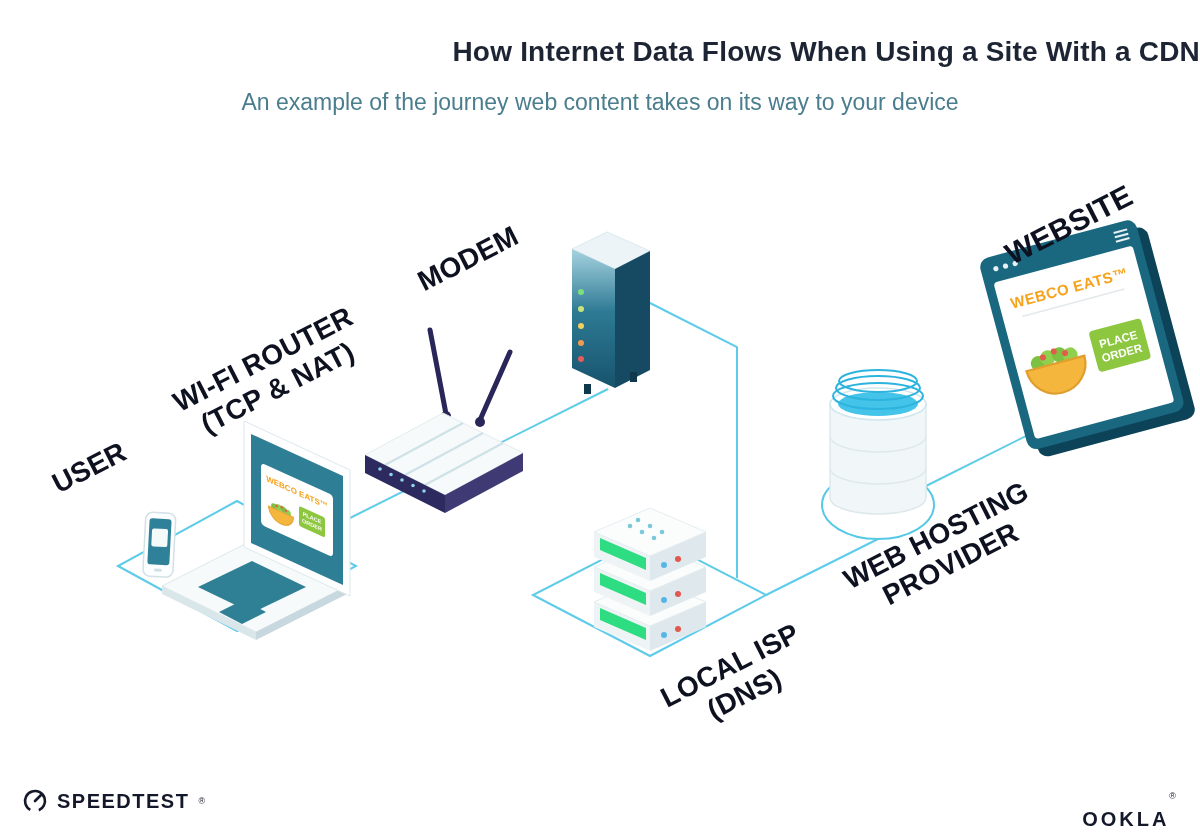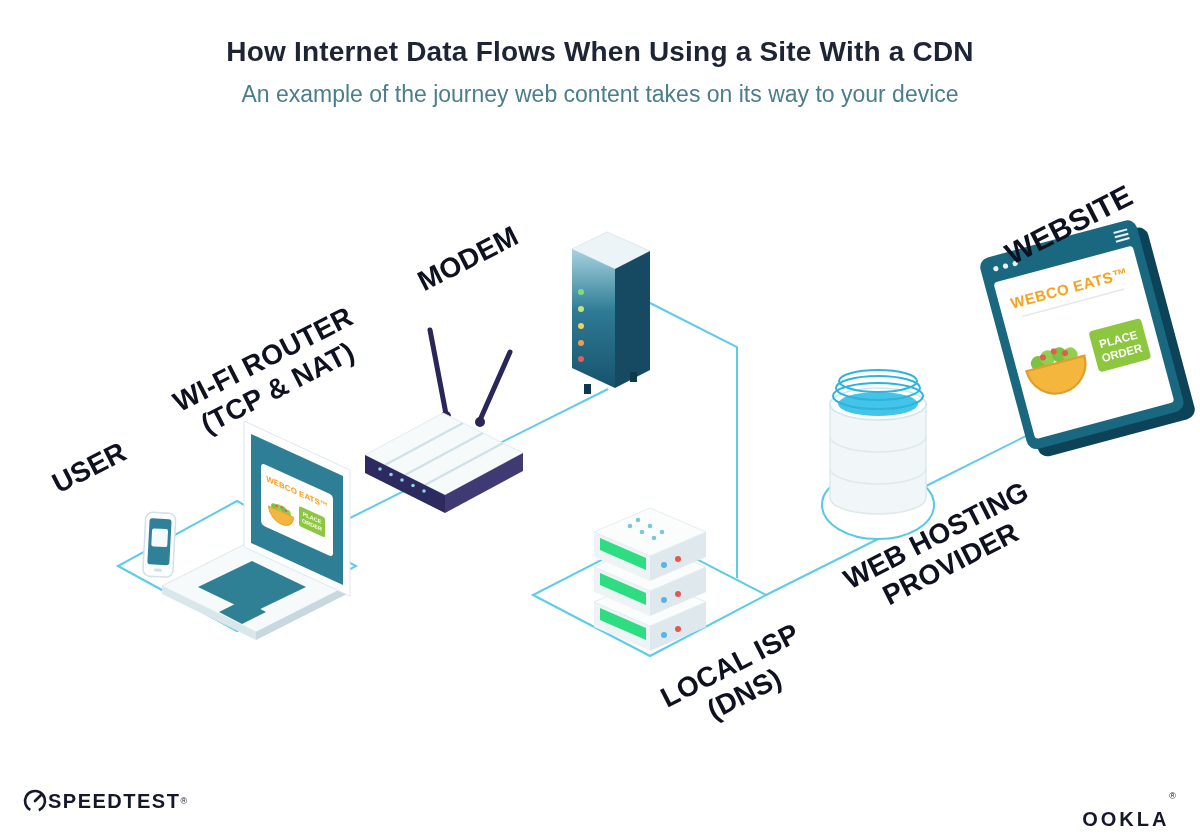--- a/index.html
+++ b/index.html
@@ -1,31 +1,31 @@
 <!DOCTYPE html>
 <html><head>
 <meta charset="utf-8">
 <style>
   * { margin:0; padding:0; box-sizing:border-box; }
   html,body { width:1200px; height:836px; }
   body { font-family:"Liberation Sans",sans-serif; background:#ffffff; position:relative; overflow:hidden; }
   .stage { position:absolute; inset:0; }
   .header { position:absolute; top:36px; left:0; width:100%; text-align:center; }
-  .title { font-size:28px; font-weight:700; color:#1d2433; letter-spacing:0.2px; }
-  .subtitle { margin-top:13px; font-size:23px; font-weight:400; color:#4a7d8d; }
+  .title { font-size:28px; font-weight:700; color:#1d2433; letter-spacing:0.2px;text-align:right; }
+  .subtitle { margin-top:21px; font-size:23px; font-weight:400; color:#4a7d8d; }
   .diagram { position:absolute; left:0; top:0; width:1200px; height:836px; }
   .iso-label { position:absolute; font-weight:700; color:#0e1220; transform:rotate(-27deg); font-size:28px; line-height:1.14; text-align:center; letter-spacing:0.2px; }
   .iso-label span { display:block; white-space:nowrap; }
   .label-user    { left:50px;   top:452px; }
   .label-router  { left:172px;  top:342px; }
   .label-modem   { left:414px;  top:243px; }
   .label-isp     { left:662px;  top:648px; }
   .label-hosting { left:842px;  top:518px; }
   .label-website { left:1000px; top:208px; font-size:30px; }
-  .footer-left  { position:absolute; left:22px;  top:788px; display:flex; align-items:center; }
+  .footer-left  { position:absolute; left:22px;  top:788px; display:flex; align-items:center; gap:9px; }
   .footer-right { position:absolute; right:24px; top:792px; display:flex; align-items:flex-start; }
   .speedtest-text { font-size:20px; font-weight:700; letter-spacing:1.5px; color:#14182b; }
   .ookla-text { font-size:20px; font-weight:700; letter-spacing:3px; color:#14182b;margin-top:16px; }
   sup.mark { font-size:9px; color:#14182b; line-height:1; }
 </style>
 </head>
 <body>
 
 <div class="stage">
 

